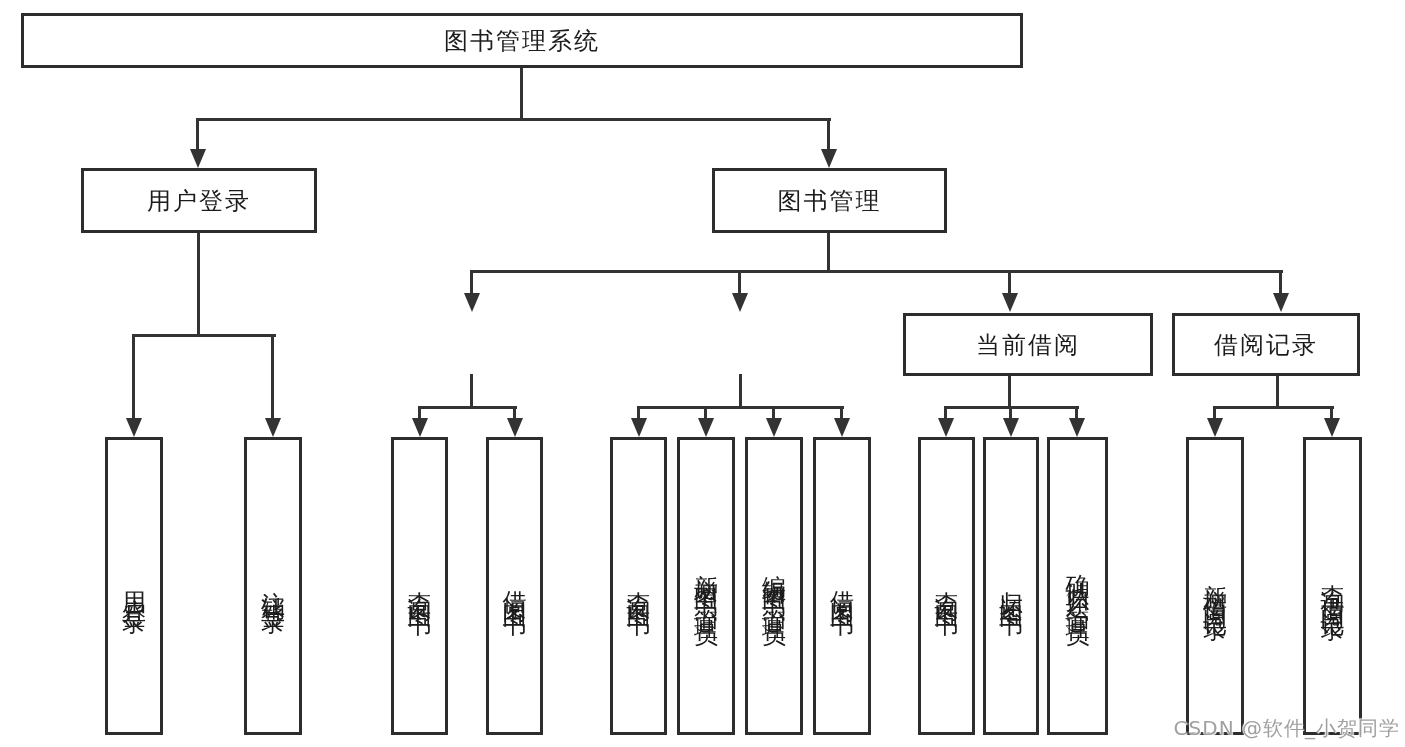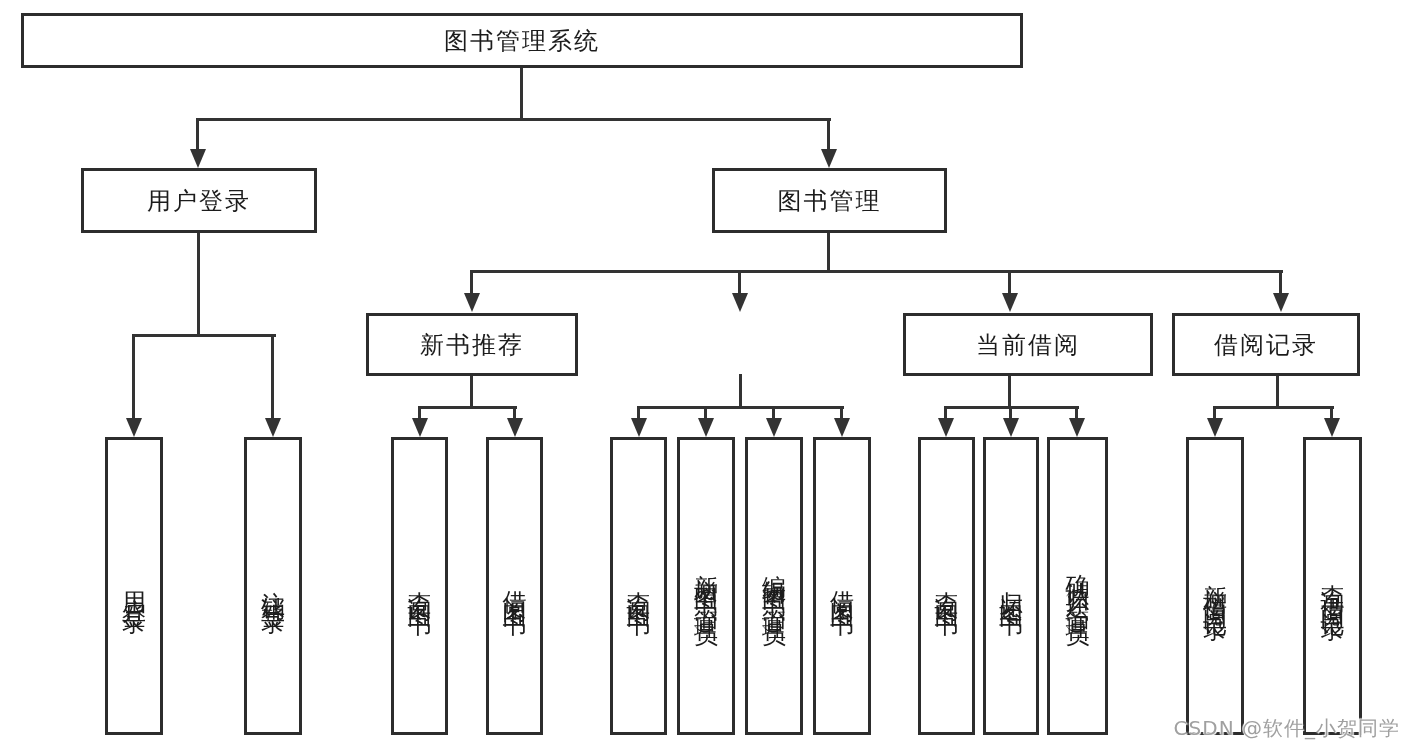--- a/index.html
+++ b/index.html
@@ -122,23 +122,20 @@
     <span>图书管理系统</span>
   </div>
 
   <div class="hbox" style="left:81px;top:168px;width:236px;height:65px">
     <span>用户登录</span>
   </div>
   <div class="hbox" style="left:712px;top:168px;width:235px;height:65px">
     <span>图书管理</span>
   </div>
 
-  <div class="hbox" style="left:366px;top:313px;width:212px;height:63px">
-    <span>新书推荐</span>
-  </div>
   <div class="hbox" style="left:903px;top:313px;width:250px;height:63px">
     <span>当前借阅</span>
   </div>
   <div class="hbox" style="left:1172px;top:313px;width:188px;height:63px">
     <span>借阅记录</span>
   </div>
 
   <div class="vbox" style="left:105px;top:437px;width:58px;height:298px">
     <span class="vtext">用户登录</span>
   </div>

